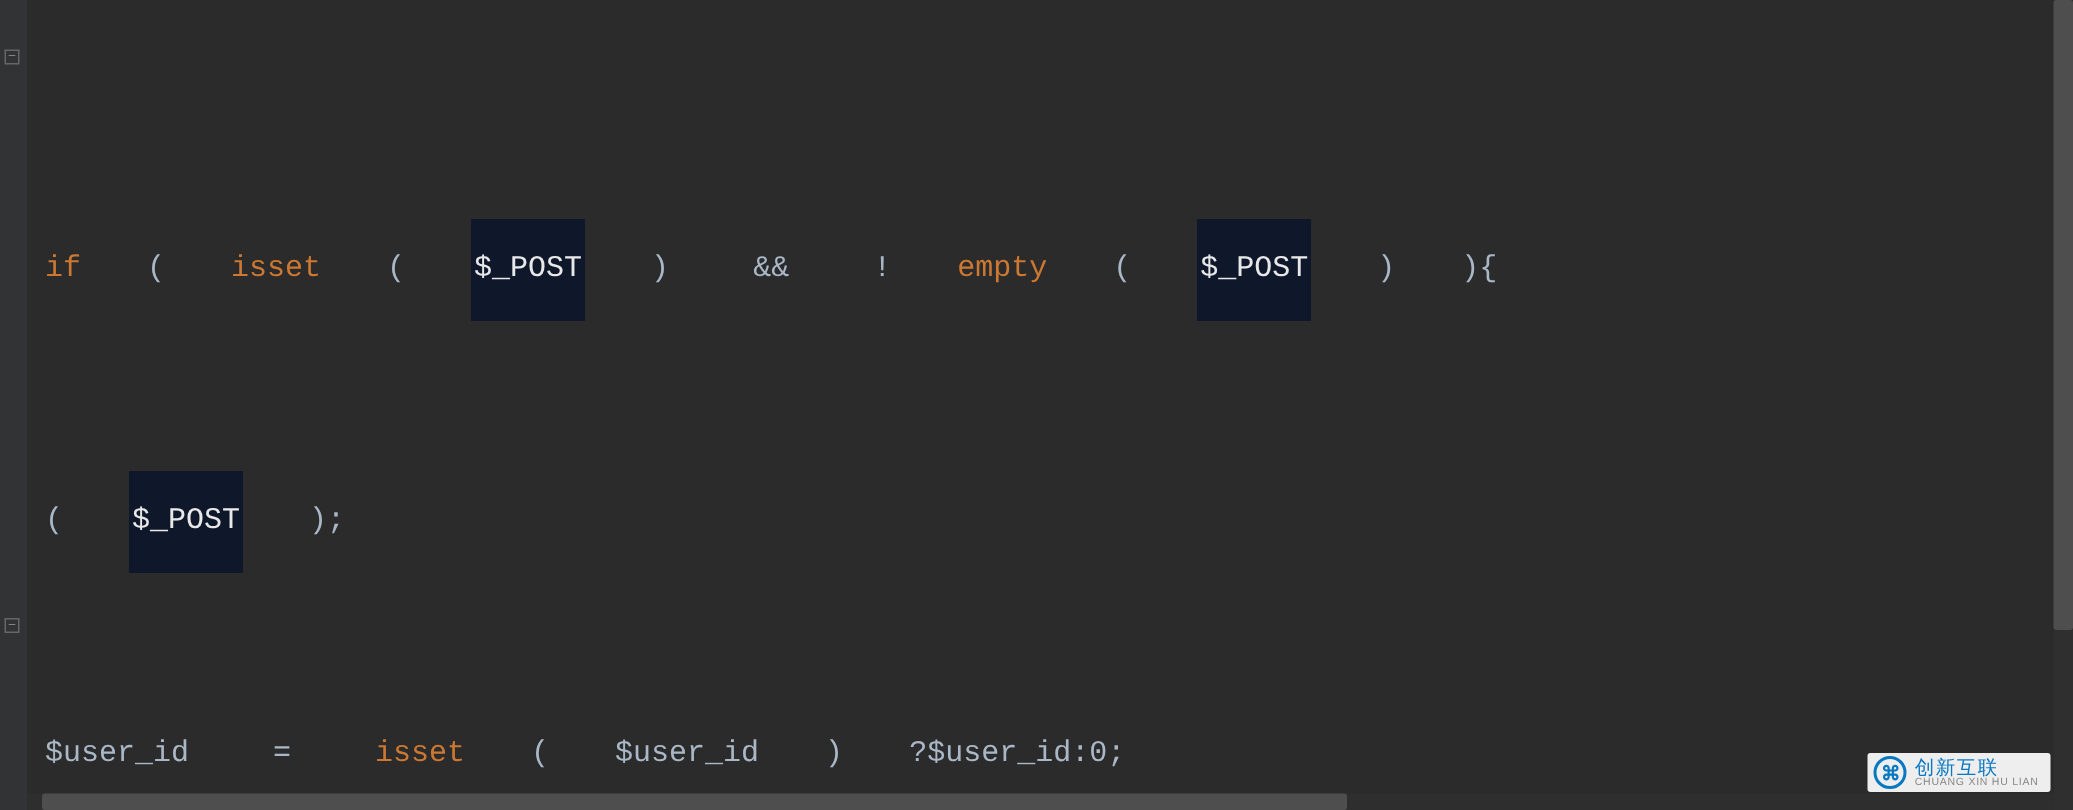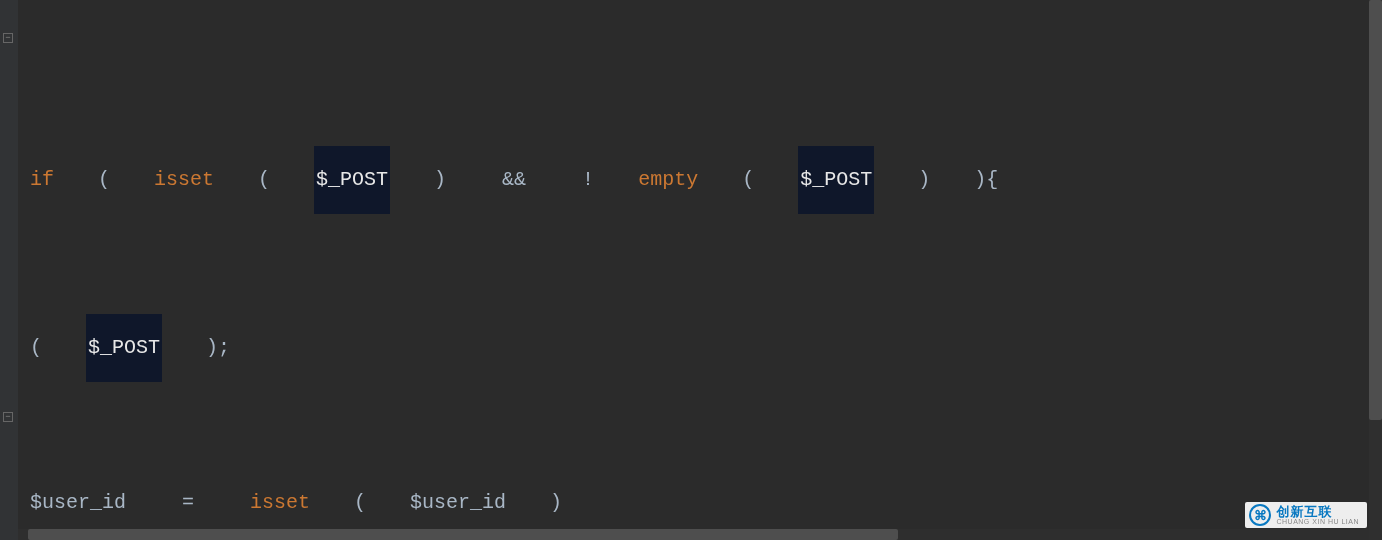--- a/index.html
+++ b/index.html
@@ -106,41 +106,41 @@
       border-radius: 50%;
       display: flex;
       align-items: center;
       justify-content: center;
       color: #0878c1;
       font-weight: bold;
       font-size: 13px;
       margin-right: 5px;
     }
     .watermark-text { line-height: 1.05; }
-    .watermark-zh { color: #0878c1; font-size: 13px; font-weight: 700; letter-spacing: 1px; }
+    .watermark-zh { color: #0878c1; font-size: 13px; font-weight: 400; letter-spacing: 1px; }
     .watermark-en { color: #888; font-size: 7px; letter-spacing: 0.5px; }
   </style>
 </head>
 <body>
 
 <div class="editor">
   <div class="gutter">
     <div class="fold-marker" style="top:33px">−</div>
     <div class="fold-marker" style="top:412px">−</div>
   </div>
 
   <div class="code-area">
 
     <div class="line">
       <span class="kw">if</span><span class="punct">(</span><span class="kw">isset</span><span class="punct">(</span><span class="hl">$_POST</span><span class="punct">) </span><span class="punct">&amp;&amp;</span><span class="punct"> !</span><span class="kw">empty</span><span class="punct">(</span><span class="hl">$_POST</span><span class="punct">)</span><span class="punct">){</span>
     </div>
 
     <div class="line">    <span class="punct">(</span><span class="hl">$_POST</span><span class="punct">);</span></div>
 
-    <div class="line">    <span class="fn">$user_id</span><span class="punct"> = </span><span class="kw">isset</span><span class="punct">(</span><span class="fn">$user_id</span><span class="punct">)</span></div>
+    <div class="line">    <span class="fn">$user_id</span><span class="punct"> = </span><span class="kw">isset</span><span class="punct">(</span><span class="fn">$user_id</span><span class="punct">)</span><span class="fn">?$user_id:0;</span></div>
 
     
 
     
 
     
 
     
 
     

